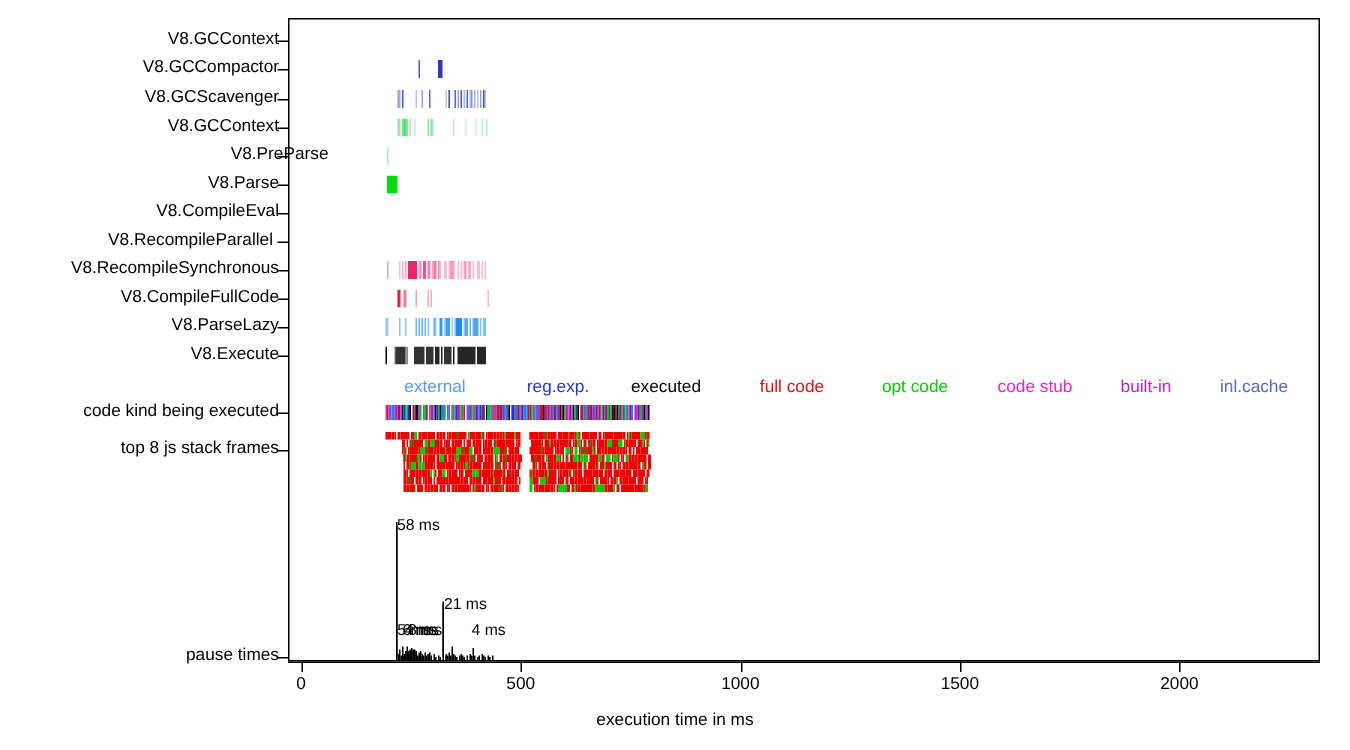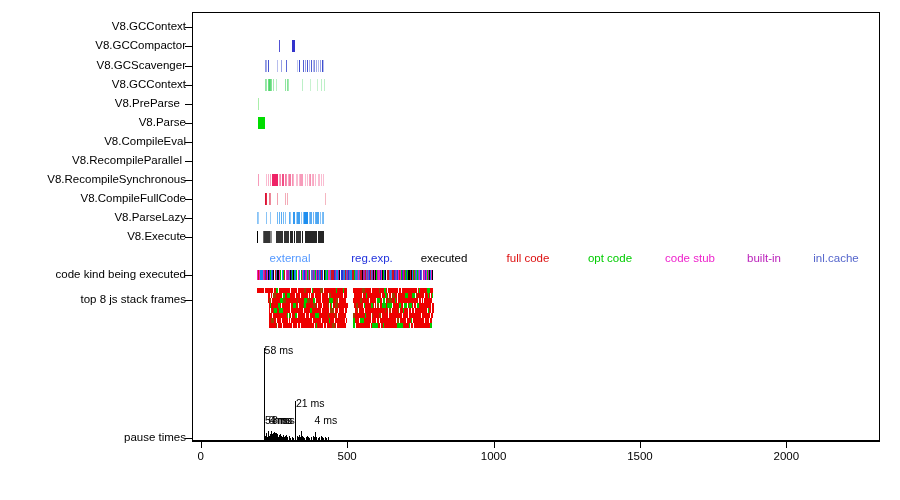--- a/index.html
+++ b/index.html
@@ -1150,26 +1150,27 @@
       <div class="x-label" style="left: 200.783px;">0</div>
       <div class="x-tick" style="left: 347.166px;"></div>
       <div class="x-label" style="left: 347.166px;">500</div>
       <div class="x-tick" style="left: 493.549px;"></div>
       <div class="x-label" style="left: 493.549px;">1000</div>
       <div class="x-tick" style="left: 639.932px;"></div>
       <div class="x-label" style="left: 639.932px;">1500</div>
       <div class="x-tick" style="left: 786.315px;"></div>
       <div class="x-label" style="left: 786.315px;">2000</div>
     </div>
+  <div class="abs" id="x-axis-title">execution time in ms</div>
 
 <div class="abs y-label" style="top: 21px; right: 714px;">V8.GCContext</div>
     <div class="abs y-label" style="top: 40px; right: 714px;">V8.GCCompactor</div>
     <div class="abs y-label" style="top: 60px; right: 714px;">V8.GCScavenger</div>
     <div class="abs y-label" style="top: 79px; right: 714px;">V8.GCContext</div>
-    <div class="abs y-label" style="top: 98px; right: 720px;">V8.PreParse</div>
+    <div class="abs y-label" style="top: 98px; right: 681px;">V8.PreParse</div>
     <div class="abs y-label" style="top: 117px; right: 714px;">V8.Parse</div>
     <div class="abs y-label" style="top: 136px; right: 714px;">V8.CompileEval</div>
     <div class="abs y-label" style="top: 155px; right: 718px;">V8.RecompileParallel</div>
     <div class="abs y-label" style="top: 174px; right: 714px;">V8.RecompileSynchronous</div>
     <div class="abs y-label" style="top: 193px; right: 714px;">V8.CompileFullCode</div>
     <div class="abs y-label" style="top: 212px; right: 714px;">V8.ParseLazy</div>
     <div class="abs y-label" style="top: 231px; right: 714px;">V8.Execute</div>
     <div class="abs y-label" style="top: 269px; right: 714px;">code kind being executed</div>
     <div class="abs y-label" style="top: 294px; right: 714px;">top 8 js stack frames</div>
     <div class="abs y-label" style="top: 432px; right: 714px;">pause times</div>

